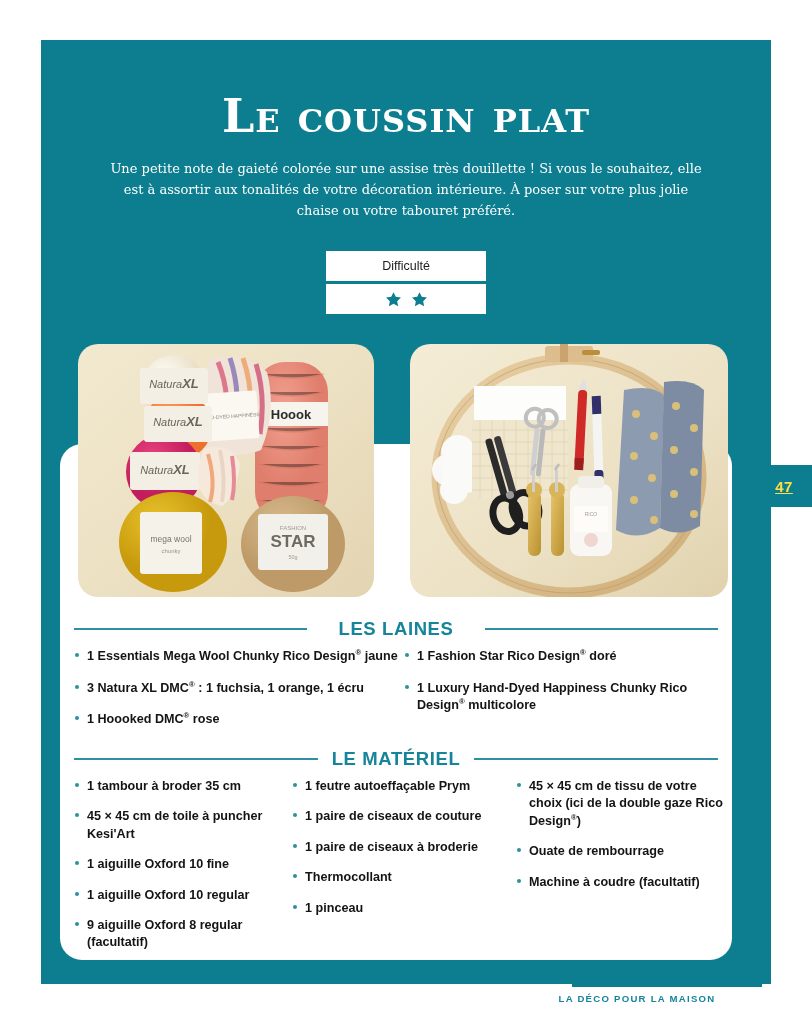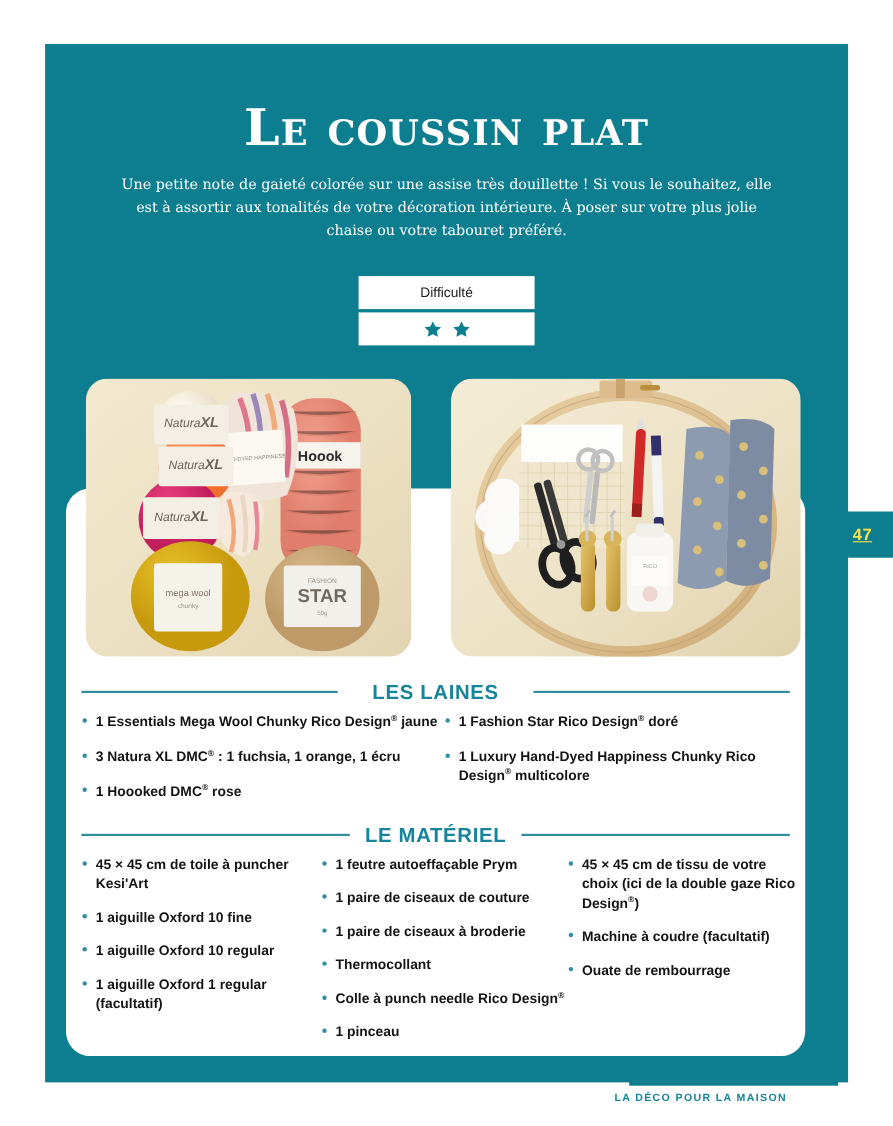--- a/index.html
+++ b/index.html
@@ -410,34 +410,34 @@
 </div>
 
 <div class="section-head" id="head-materiel">
   <span class="rule"></span>
   <span class="section-title">LE MATÉRIEL</span>
   <span class="rule"></span>
 </div>
 
 <div class="cols" id="materiel-cols">
   <div class="col">
+    <div class="bullet-item">1 tambour à broder 35 cm</div>
     <div class="bullet-item">45 × 45 cm de toile à puncher Kesi'Art</div>
     <div class="bullet-item">1 aiguille Oxford 10 fine</div>
     <div class="bullet-item">1 aiguille Oxford 10 regular</div>
-    <div class="bullet-item">1 aiguille Oxford 1 regular (facultatif)</div>
+    <div class="bullet-item">9 aiguille Oxford 8 regular (facultatif)</div>
   </div>
   <div class="col">
     <div class="bullet-item">1 feutre autoeffaçable Prym</div>
     <div class="bullet-item">1 paire de ciseaux de couture</div>
     <div class="bullet-item">1 paire de ciseaux à broderie</div>
     <div class="bullet-item">Thermocollant</div>
-    <div class="bullet-item">Colle à punch needle Rico Design<sup>®</sup></div>
     <div class="bullet-item">1 pinceau</div>
   </div>
   <div class="col">
     <div class="bullet-item">45 × 45 cm de tissu de votre choix (ici de la double gaze Rico Design<sup>®</sup>)</div>
+    <div class="bullet-item">Ouate de rembourrage</div>
     <div class="bullet-item">Machine à coudre (facultatif)</div>
-    <div class="bullet-item">Ouate de rembourrage</div>
   </div>
 </div>
 
 <div id="footer-rule"></div>
 <div id="footer-text">LA DÉCO POUR LA MAISON</div>
 
 </body></html>

